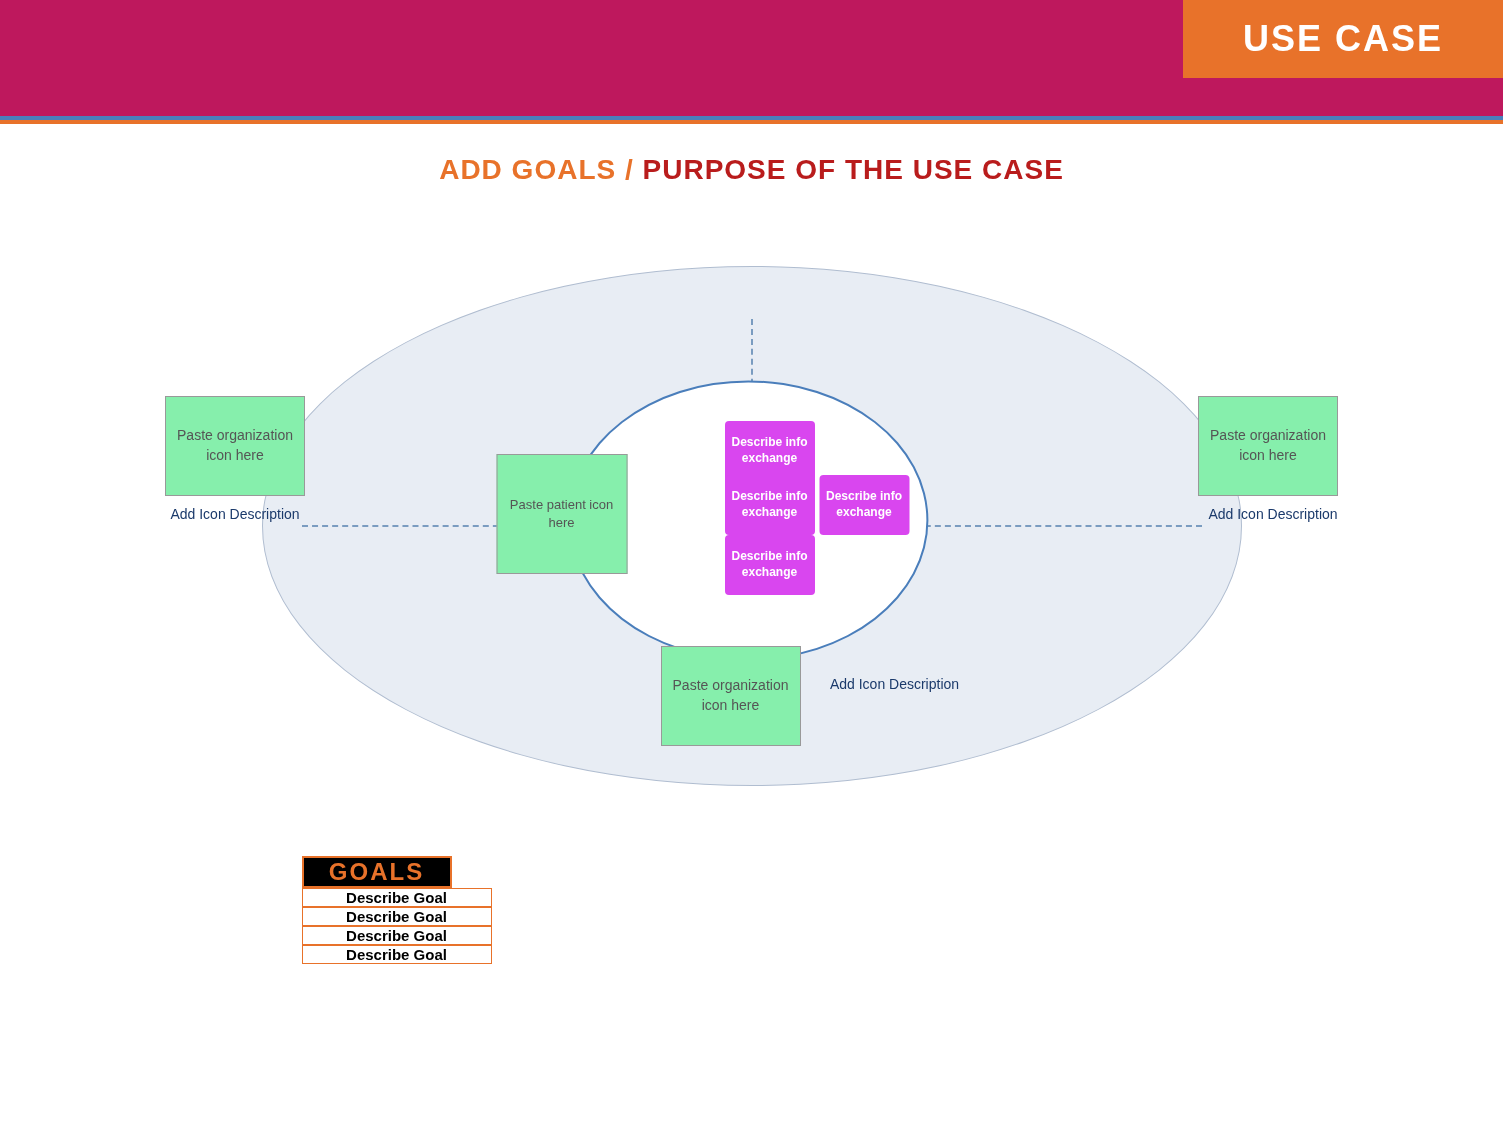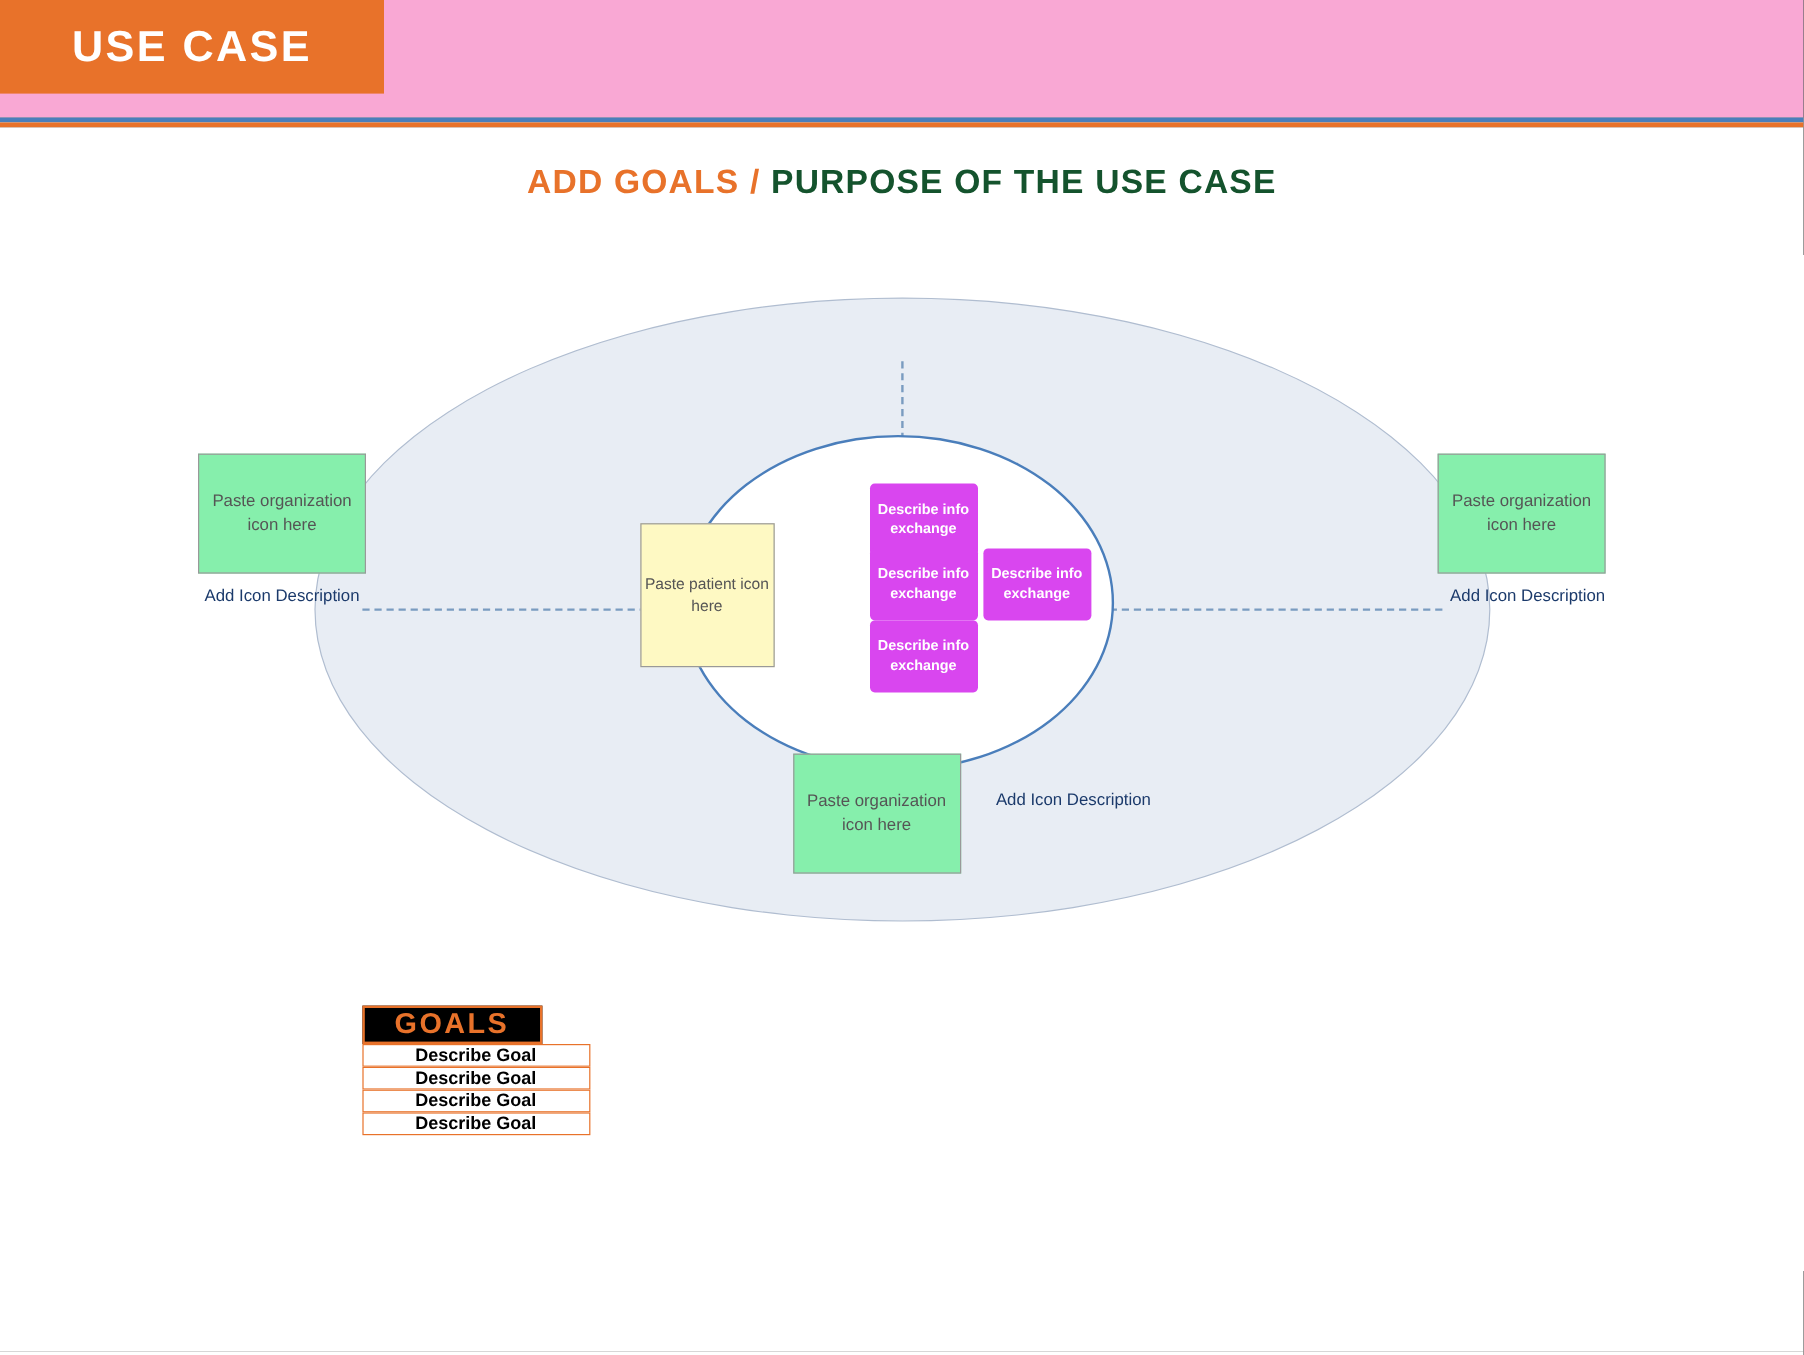--- a/index.html
+++ b/index.html
@@ -7,25 +7,25 @@
       background: #000;
       font-family: Arial, sans-serif;
       width: 1503px;
       min-height: 1129px;
       position: relative;
     }
 
     
     .header {
       display: flex;
-      justify-content: flex-start;
+      justify-content: flex-end;
       align-items: flex-start;
       padding-top: 0;
-      background: #f9a8d4;
-      height: 98px;
+      background: #be185d;
+      height: 116px;
     }
     .use-case-badge {
       background: #E8722A;
       color: #fff;
       font-size: 36px;
       font-weight: bold;
       letter-spacing: 2px;
       padding: 18px 60px;
       text-align: center;
     }
@@ -69,21 +69,21 @@
       font-size: 28px;
       font-weight: bold;
       letter-spacing: 1px;
       margin-bottom: 20px;
       padding: 10px 0;
     }
     .page-title .part1 {
       color: #E8722A;
     }
     .page-title .part2 {
-      color: #14532d;
+      color: #b91c1c;
     }
 
     
     .diagram-area {
       position: relative;
       width: 100%;
       height: 620px;
       margin: 0 auto;
     }
 
@@ -195,23 +195,23 @@
     .icon-desc-bottom {
       left: 50%;
       transform: translateX(15%);
       top: 460px;
       width: 220px;
     }
 
     
     .patient-box {
       position: absolute;
-      background: #fef9c3;
+      background: #86efac;
       border: 1.5px solid #999;
-      width: 112px;
+      width: 131px;
       height: 120px;
       left: 50%;
       top: 50%;
       transform: translate(-195%, -60%);
       z-index: 5;
       display: flex;
       align-items: center;
       justify-content: center;
       text-align: center;
       color: #555;

